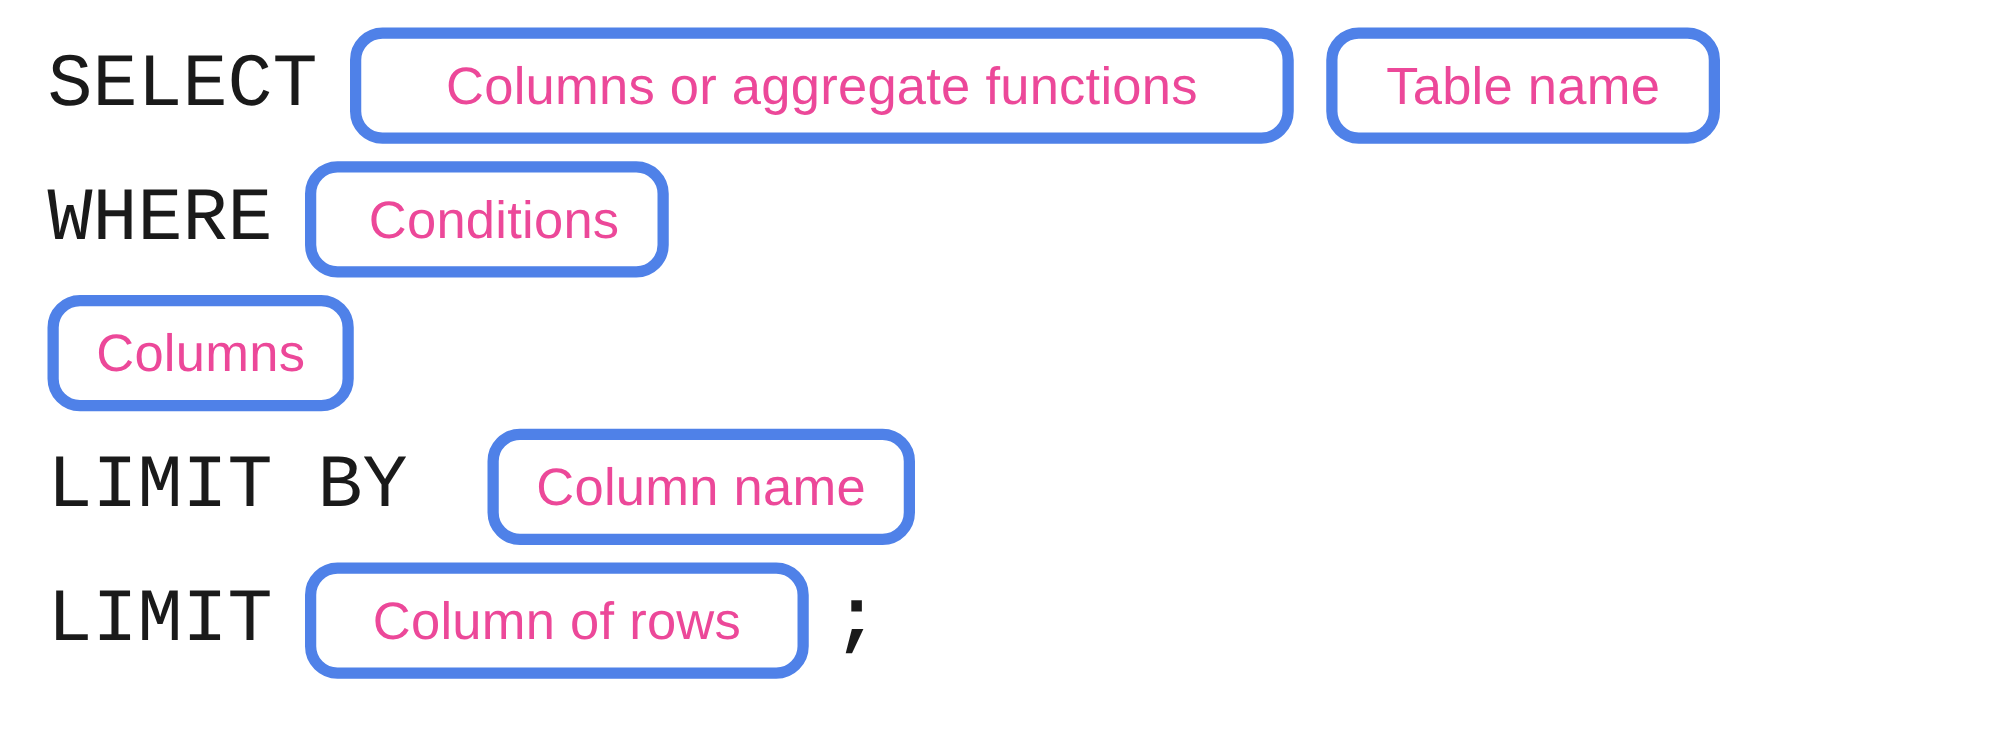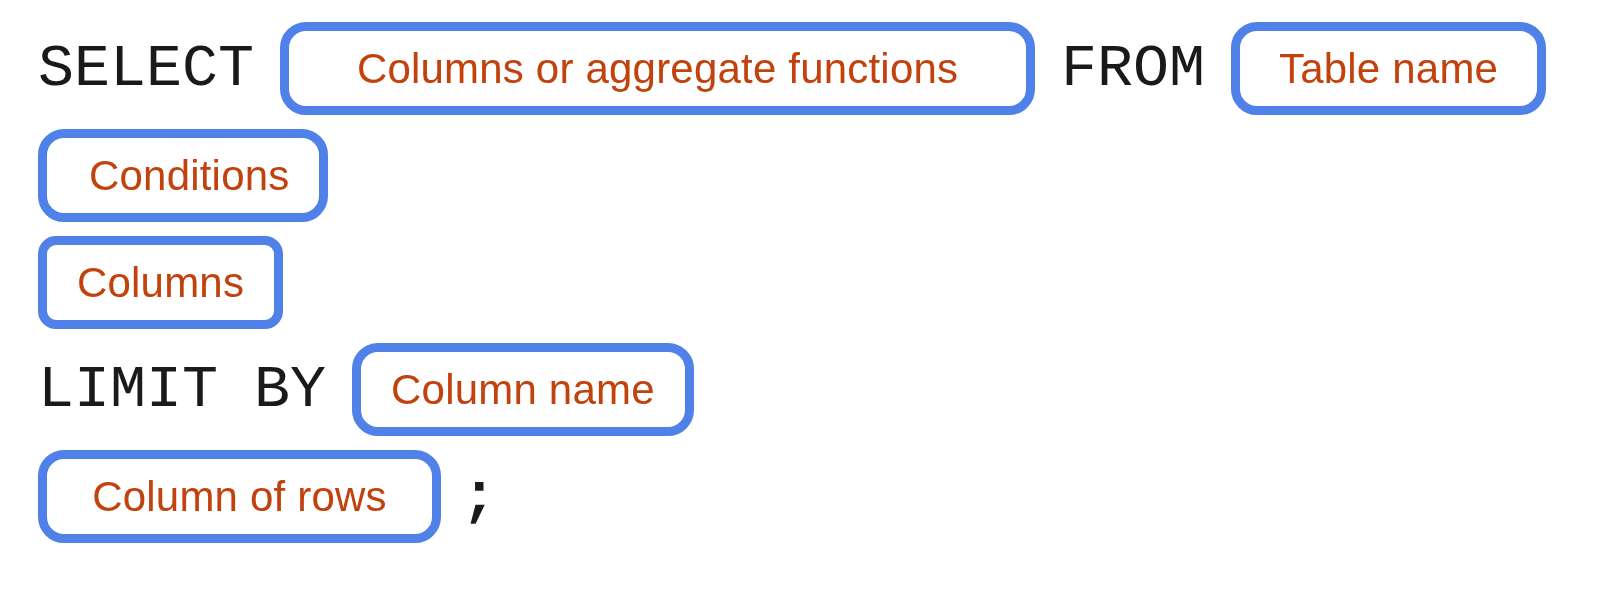--- a/index.html
+++ b/index.html
@@ -40,50 +40,51 @@
     height: 93px;
     border: 9px solid #4f81e8;
     border-radius: 26px;
     background: #ffffff;
     display: inline-flex;
     align-items: center;
     justify-content: center;
     padding: 0 30px;
     font-size: 42px;
     font-weight: 500;
-    color: #c2410c;
+    color: #ec4899;
     letter-spacing: 0.2px;
     white-space: nowrap;
   }
   
   .b0-1 { min-width: 755px; }
   .b0-3 { min-width: 315px; }
   .b1-1 { min-width: 288px; padding-left: 42px; }
-  .b2-1 { min-width: 236px; border-radius: 18px; }
-  .b3-1 { min-width: 336px; }
+  .b2-1 { min-width: 236px; }
+  .b3-1 { min-width: 336px; margin-left: 38px; }
   .b3-2 { min-width: 252px; }
   .b4-1 { min-width: 403px; }
 </style>
 </head>
 <body>
 
 <main class="diagram">
     <div class="row">
       <span class="kw">SELECT</span>
       <span class="box b0-1">Columns or aggregate functions</span>
-      <span class="kw">FROM</span>
       <span class="box b0-3">Table name</span>
     </div>
     <div class="row">
+      <span class="kw">WHERE</span>
       <span class="box b1-1">Conditions</span>
     </div>
     <div class="row">
       <span class="box b2-1">Columns</span>
     </div>
     <div class="row">
       <span class="kw">LIMIT BY</span>
       <span class="box b3-1">Column name</span>
     </div>
     <div class="row">
+      <span class="kw">LIMIT</span>
       <span class="box b4-1">Column of rows</span>
       <span class="kw punct">;</span>
     </div>
   </main>
 
 </body></html>

